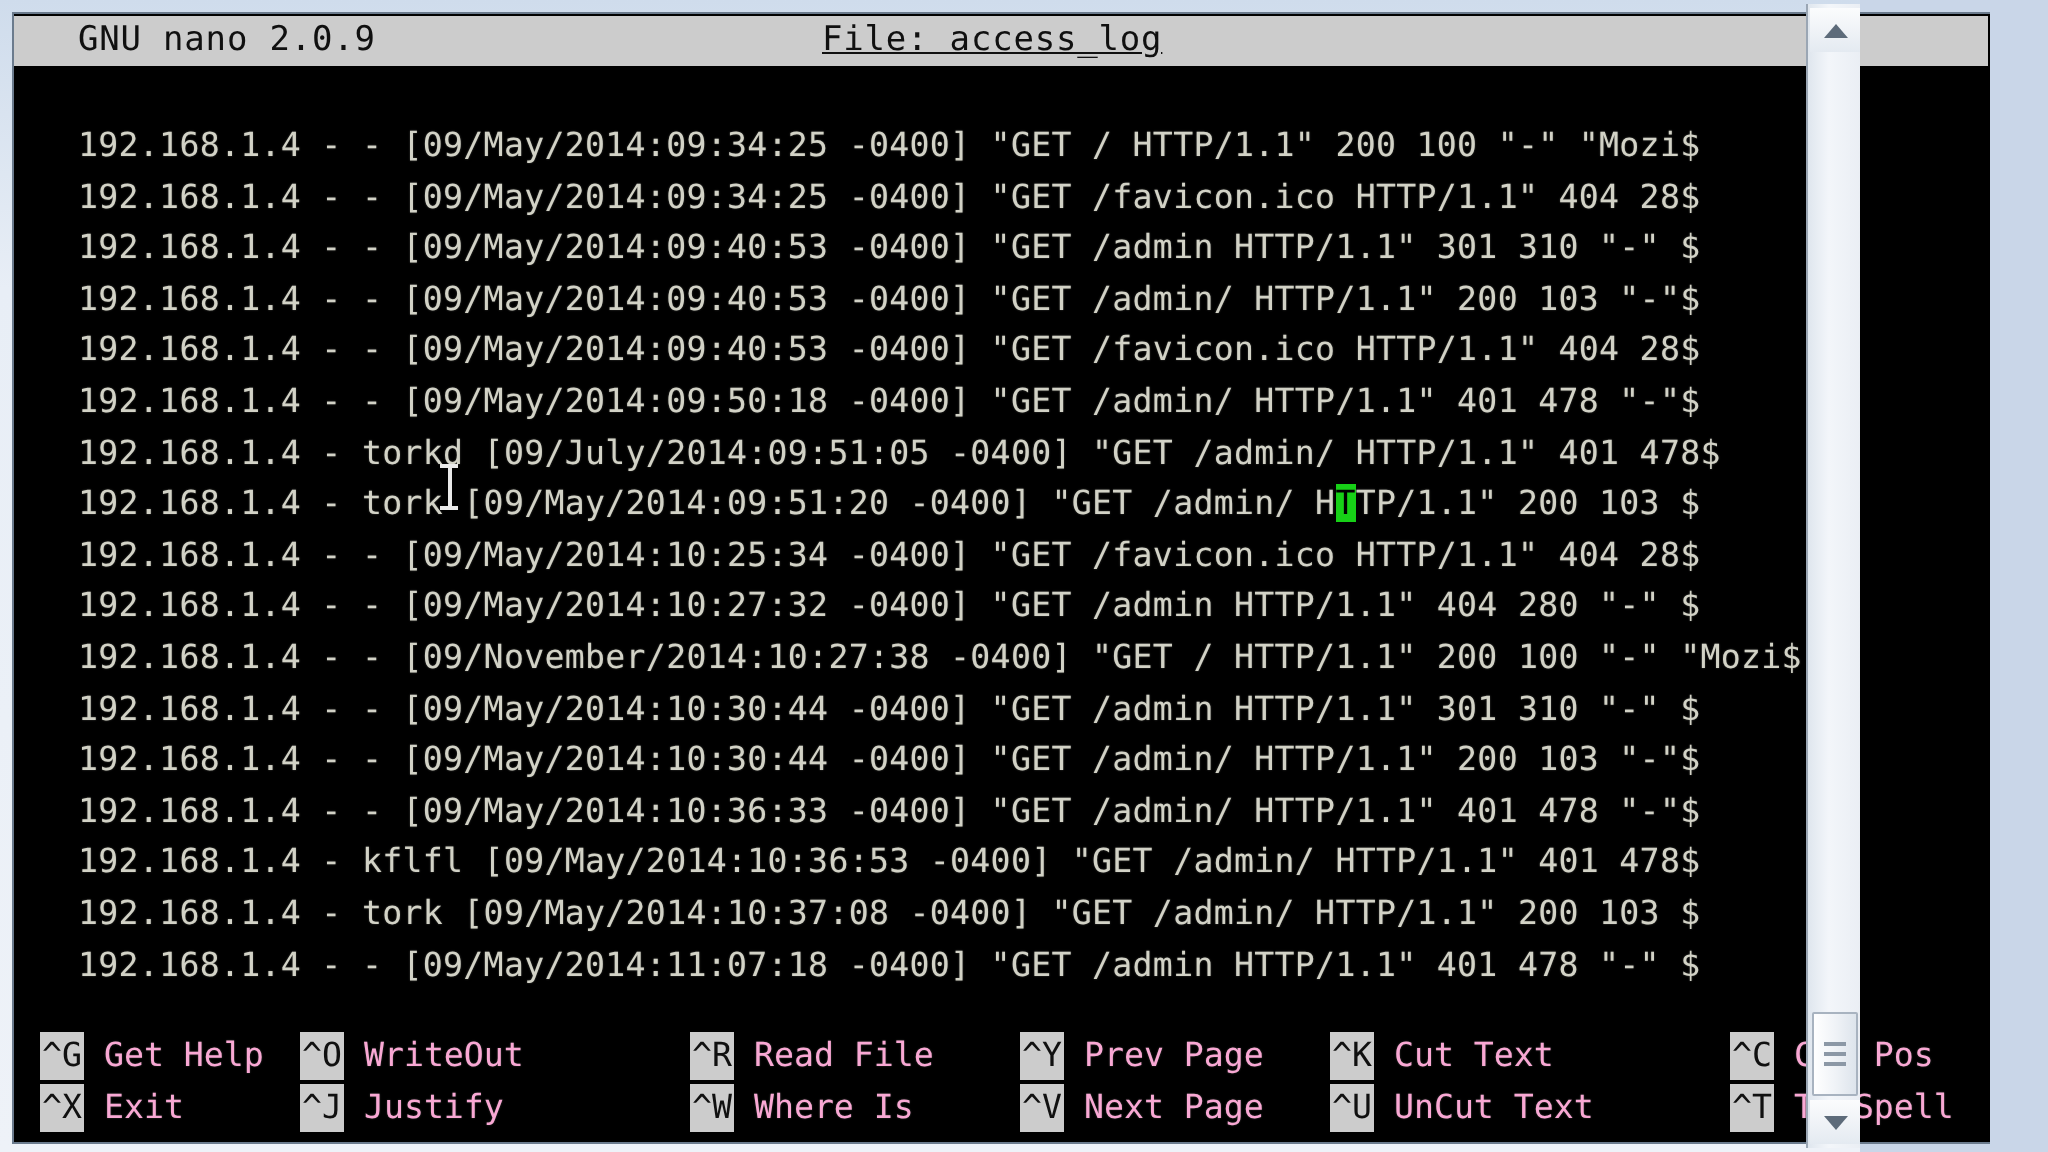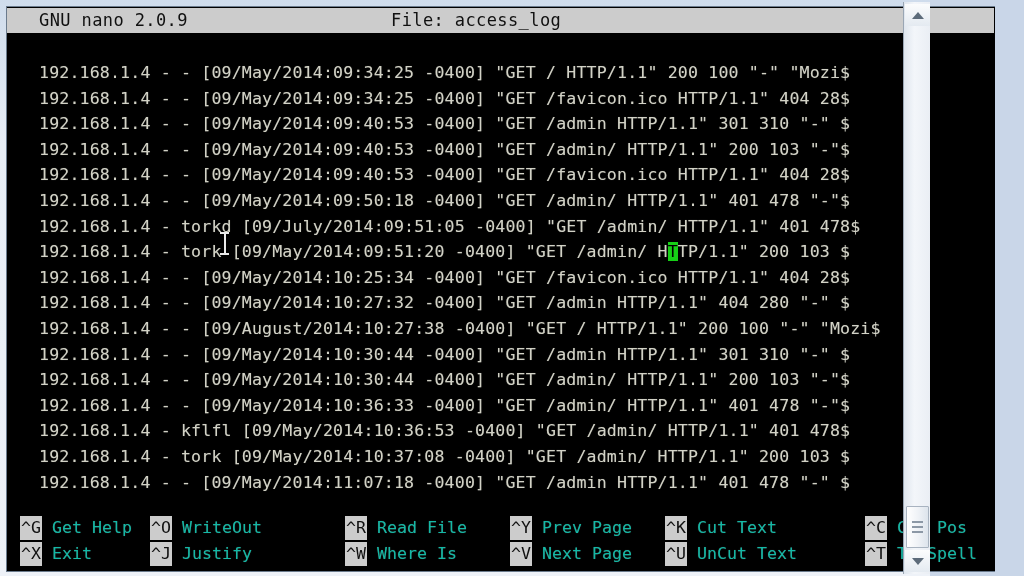--- a/index.html
+++ b/index.html
@@ -33,21 +33,21 @@
     width: 987px; height: 25px;
     background: #cccccc;
     color: #101010;
     font-size: 17px;
     line-height: 25px;
     letter-spacing: 0.4px;
     white-space: pre;
     font-family: "DejaVu Sans Mono", "Liberation Mono", monospace;
   }
   #nano-header .h-version { position:absolute; left: 32px; top: 0; }
-  #nano-header .h-file    { position:absolute; left: 384px; top: 0; }
+  #nano-header .h-file    { position:absolute; left: 404px; top: 0; text-decoration: underline; }
 
   
   #log-area {
     position: absolute;
     left: 0; top: 26px;
     width: 987px; height: 490px;
     background: #000;
     padding-top: 27px;
     margin-left: 19px;
   }
@@ -107,21 +107,21 @@
     background: #cccccc;
     color: #101010;
     font-size: 16.6px;
     line-height: 24px;
     height: 24px;
     padding: 0 1px;
     font-family: "DejaVu Sans Mono", "Liberation Mono", monospace;
     white-space: pre;
   }
   .help-label {
-    color: #14b8a6;
+    color: #f9a8d4;
     font-size: 16.6px;
     line-height: 24px;
     white-space: pre;
     font-family: "DejaVu Sans Mono", "Liberation Mono", monospace;
     text-shadow: 0 0 1px rgba(210,210,198,0.3);
   }
 
   
   #scrollbar {
     position: absolute;
@@ -171,21 +171,21 @@
         <div class="log-line">192.168.1.4 - - [09/May/2014:09:34:25 -0400] "GET / HTTP/1.1" 200 100 "-" "Mozi$</div>
         <div class="log-line">192.168.1.4 - - [09/May/2014:09:34:25 -0400] "GET /favicon.ico HTTP/1.1" 404 28$</div>
         <div class="log-line">192.168.1.4 - - [09/May/2014:09:40:53 -0400] "GET /admin HTTP/1.1" 301 310 "-" $</div>
         <div class="log-line">192.168.1.4 - - [09/May/2014:09:40:53 -0400] "GET /admin/ HTTP/1.1" 200 103 "-"$</div>
         <div class="log-line">192.168.1.4 - - [09/May/2014:09:40:53 -0400] "GET /favicon.ico HTTP/1.1" 404 28$</div>
         <div class="log-line">192.168.1.4 - - [09/May/2014:09:50:18 -0400] "GET /admin/ HTTP/1.1" 401 478 "-"$</div>
         <div class="log-line">192.168.1.4 - torkd [09/July/2014:09:51:05 -0400] "GET /admin/ HTTP/1.1" 401 478$</div>
         <div class="log-line">192.168.1.4 - tork [09/May/2014:09:51:20 -0400] "GET /admin/ H<span class="cursor-cell">T</span>TP/1.1" 200 103 $</div>
         <div class="log-line">192.168.1.4 - - [09/May/2014:10:25:34 -0400] "GET /favicon.ico HTTP/1.1" 404 28$</div>
         <div class="log-line">192.168.1.4 - - [09/May/2014:10:27:32 -0400] "GET /admin HTTP/1.1" 404 280 "-" $</div>
-        <div class="log-line">192.168.1.4 - - [09/August/2014:10:27:38 -0400] "GET / HTTP/1.1" 200 100 "-" "Mozi$</div>
+        <div class="log-line">192.168.1.4 - - [09/November/2014:10:27:38 -0400] "GET / HTTP/1.1" 200 100 "-" "Mozi$</div>
         <div class="log-line">192.168.1.4 - - [09/May/2014:10:30:44 -0400] "GET /admin HTTP/1.1" 301 310 "-" $</div>
         <div class="log-line">192.168.1.4 - - [09/May/2014:10:30:44 -0400] "GET /admin/ HTTP/1.1" 200 103 "-"$</div>
         <div class="log-line">192.168.1.4 - - [09/May/2014:10:36:33 -0400] "GET /admin/ HTTP/1.1" 401 478 "-"$</div>
         <div class="log-line">192.168.1.4 - kflfl [09/May/2014:10:36:53 -0400] "GET /admin/ HTTP/1.1" 401 478$</div>
         <div class="log-line">192.168.1.4 - tork [09/May/2014:10:37:08 -0400] "GET /admin/ HTTP/1.1" 200 103 $</div>
         <div class="log-line">192.168.1.4 - - [09/May/2014:11:07:18 -0400] "GET /admin HTTP/1.1" 401 478 "-" $</div>
       </div>
 
     <div id="mouse-pointer">
       <div class="ib-top"></div>

